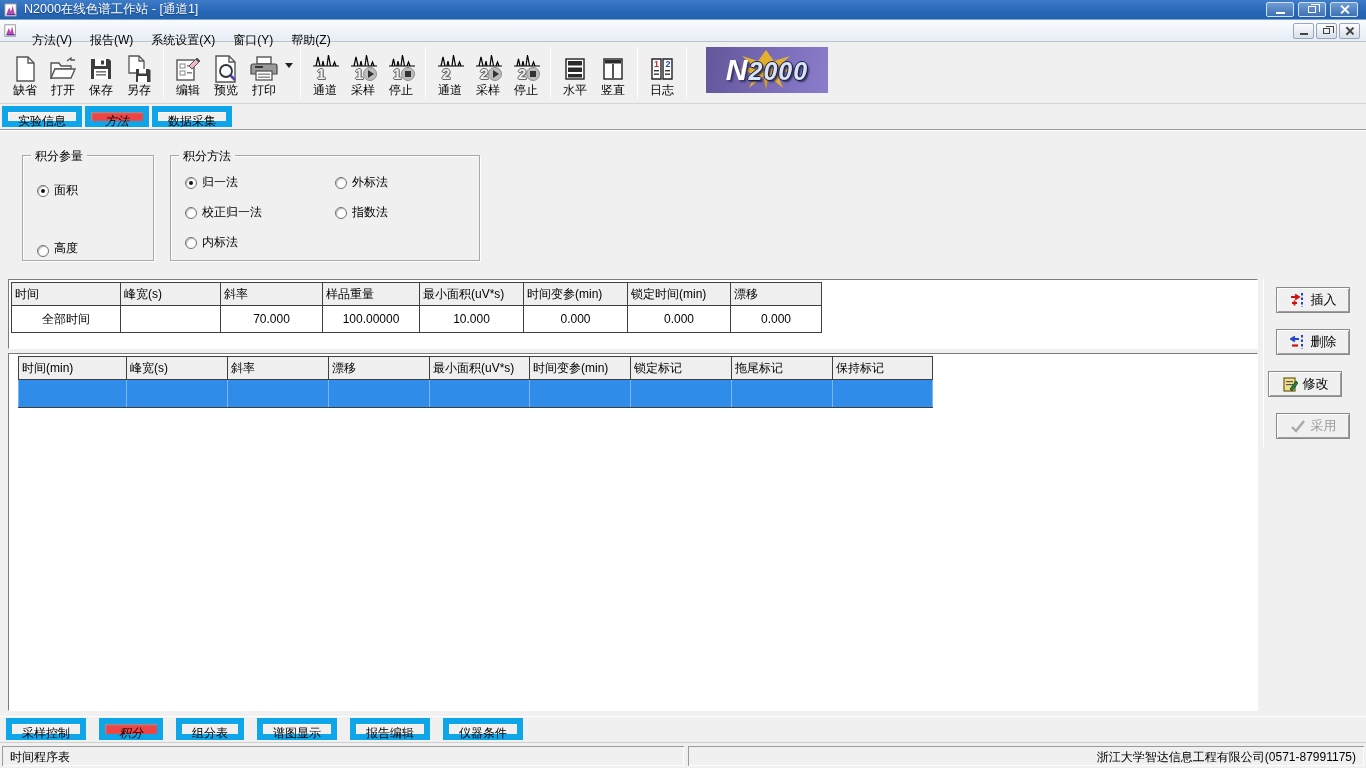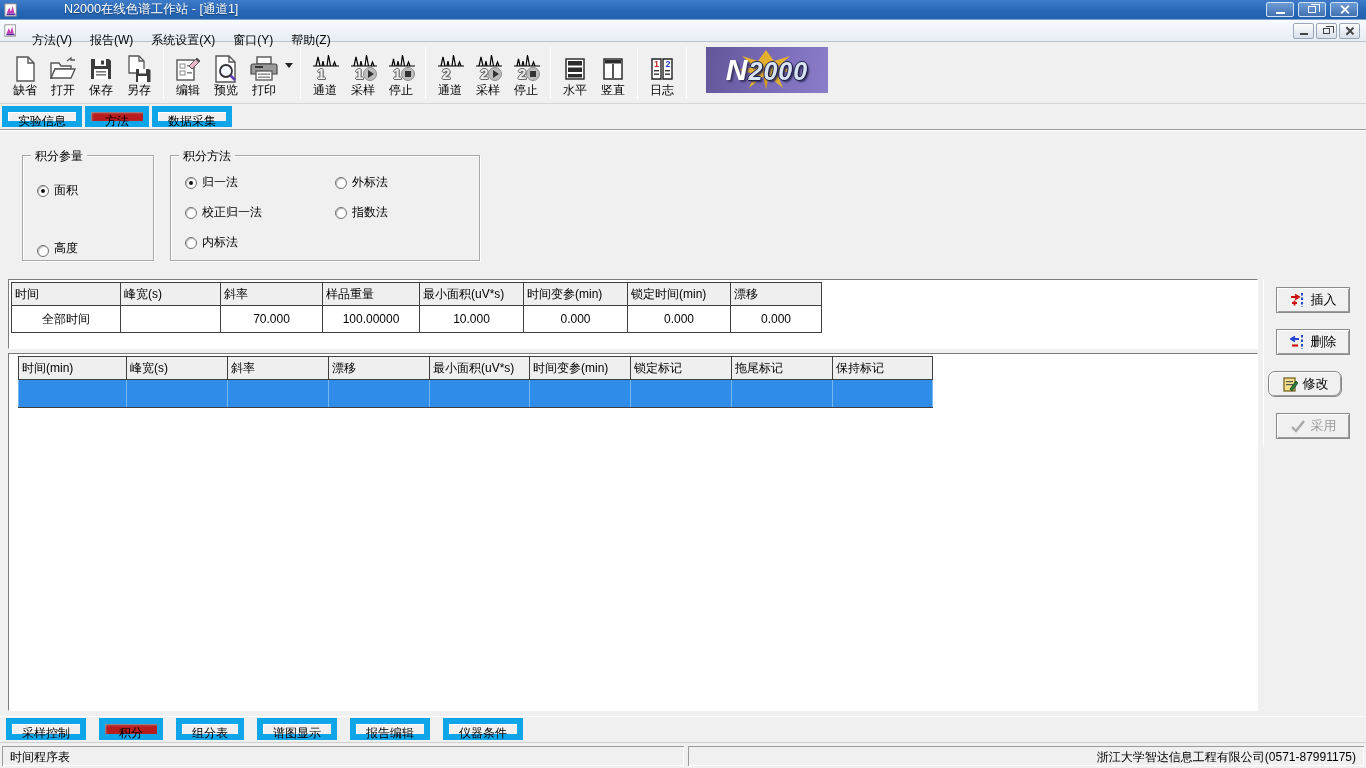--- a/index.html
+++ b/index.html
@@ -2,21 +2,21 @@
 <html><head>
 <meta charset="utf-8">
 <style>
   * { margin:0; padding:0; box-sizing:border-box; }
   html,body { width:1366px; height:768px; }
   body { font-family:"Liberation Sans", sans-serif; font-size:12px; color:#000; }
   .win { position:relative; width:1366px; height:768px; background:#f0f0f0; overflow:hidden; }
 
   
   .titlebar { height:20px; background:linear-gradient(#3e7cc9,#2767b5 60%,#2261ad);
-    border-bottom:1px solid #7ba4d4; display:flex; align-items:center; color:#fff;gap:40px; }
+    border-bottom:1px solid #7ba4d4; display:flex; align-items:center; color:#fff; }
   .app-icon { width:14px; height:14px; margin:0 6px 0 4px; flex:0 0 auto; }
   .title-text { font-size:12.5px; text-shadow:0 1px 1px rgba(0,0,0,.4); }
   .caption-btns { margin-left:auto; margin-right:8px; display:flex; gap:4px; }
   .cap-btn { width:28px; height:15px; border:1px solid #cfe0f2; border-radius:2px;
     background:linear-gradient(#6e9cd6,#4071b2); display:flex; align-items:center; justify-content:center; cursor:default; }
   .glyph-min { width:9px; height:0; border-bottom:2px solid #fff; margin-top:6px; }
   .glyph-restore { width:8px; height:7px; border:1px solid #fff; position:relative; }
   .glyph-restore::before { content:""; position:absolute; left:2px; top:-3px; width:8px; height:7px; border:1px solid #fff; border-bottom:none; border-left:none; }
   .glyph-close { position:relative; width:9px; height:9px; }
   .glyph-close::before,.glyph-close::after { content:""; position:absolute; left:4px; top:-1px; width:2px; height:11px; background:#fff; }
@@ -66,21 +66,21 @@
   .logo .ltxt { position:relative; font-style:italic; font-weight:bold; letter-spacing:1px; }
   .logo .ln { font-size:30px; color:#fff; text-shadow:2px 2px 2px #3a3360; }
   .logo .lrest { font-size:25px; color:#d9e4f2;
     text-shadow:-1px 0 #20204a, 0 -1px #20204a, 1px 0 #20204a, 0 1px #20204a, 2px 2px 2px #2a2a55; }
 
   
   .tabrow { height:26px; padding:2px 0 0 2px; display:flex; gap:3px; background:#f0f0f0;
     border-bottom:1px solid #9a9a9a; align-items:flex-start; }
   .tab { height:21px; line-height:19px; padding:0 10px; background:#f0f0f0;
     border:6px solid #0ea5e9; box-shadow:inset 1px 1px 0 #ffffff; cursor:default; }
-  .tab.active { box-shadow:inset 1px 1px 2px #9a9a9a; background:#b91c1c; padding:0 14px; }
+  .tab.active { box-shadow:inset 1px 1px 2px #9a9a9a; background:#ef4444; padding:0 14px;font-style:italic; }
   .bottomtabs { height:26px; padding:1px 0 0 6px; display:flex; gap:13px; background:#f0f0f0;
     border-top:1px solid #fff; align-items:flex-start; }
   .bottomtabs .tab { height:22px; }
 
   
   .content { position:relative; height:586px; background:#f0f0f0; border-top:1px solid #fff; }
 
   .groupbox { position:absolute; border:1px solid #a8a8a8; box-shadow:1px 1px 0 #fff, inset 1px 1px 0 #fff; }
   .gb-title { position:absolute; top:-8px; left:8px; background:#f0f0f0; padding:0 4px; }
   .radio-row { position:absolute; display:flex; align-items:center; gap:5px; cursor:default; }
@@ -537,21 +537,21 @@
       <span>插入</span>
     </div>
     <div class="sbtn" style="left:1276px; top:198px;">
       <svg class="sic" viewBox="0 0 16 16">
         <line x1="12" y1="1" x2="12" y2="15" stroke="#2244cc" stroke-width="2" stroke-dasharray="2.5 2"></line>
         <path d="M9 5 h-6 M5 2.5 L1 5 L5 7.5" fill="none" stroke="#2244cc" stroke-width="1.8"></path>
         <path d="M2 11.5 h6" stroke="#cc1111" stroke-width="2.2"></path>
       </svg>
       <span>删除</span>
     </div>
-    <div class="sbtn" style="left:1268px; top:240px;border-radius:7px;">
+    <div class="sbtn" style="left:1268px; top:240px;">
       <svg class="sic" viewBox="0 0 16 16">
         <rect x="2" y="2" width="11" height="13" fill="#f3e08a" stroke="#6b5b14" stroke-width="1.2"></rect>
         <rect x="4" y="5" width="7" height="1.2" fill="#555"></rect>
           <rect x="4" y="8" width="7" height="1.2" fill="#555"></rect>
         <path d="M8 13 L14 5 L16 7 L10 15 Z" fill="#2e7d32" stroke="#143" stroke-width="0.8"></path>
       </svg>
       <span>修改</span>
     </div>
     <div class="sbtn disabled" style="left:1276px; top:282px;">
       <svg class="sic" viewBox="0 0 16 16">

